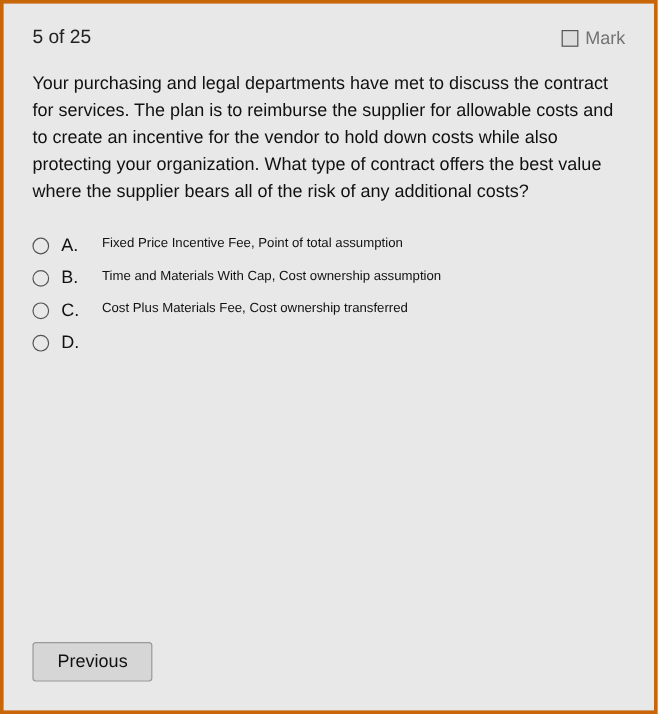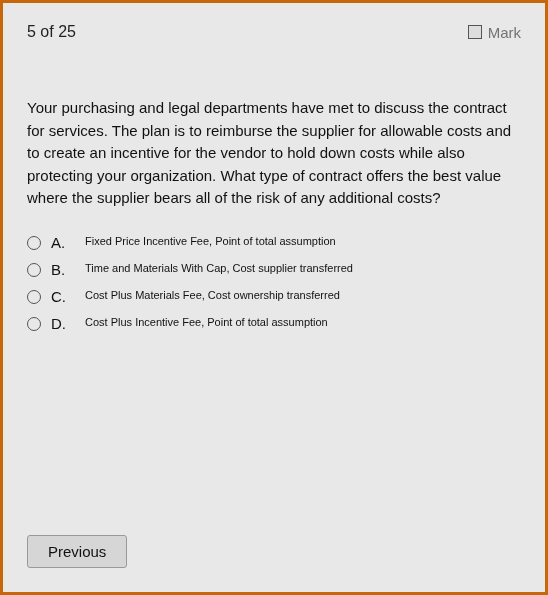--- a/index.html
+++ b/index.html
@@ -65,21 +65,20 @@
       font-size: 15px;
       color: #737373;
     }
 
     .question-text {
       font-size: 15px;
       line-height: 1.5;
       color: #111;
       margin-bottom: 24px;
       flex-shrink: 0;
-      margin-top: 38px;
     }
 
     .options-list {
       list-style: none;
       margin-bottom: 20px;
     }
 
     .option-item {
       display: flex;
       align-items: flex-start;
@@ -155,31 +154,30 @@
 
     <ul class="options-list">
       <li class="option-item">
         <span class="option-radio"></span>
         <span class="option-letter">A.</span>
         <span class="option-text">Fixed Price Incentive Fee, Point of total assumption</span>
       </li>
       <li class="option-item">
         <span class="option-radio"></span>
         <span class="option-letter">B.</span>
-        <span class="option-text">Time and Materials With Cap, Cost supplier transferred</span>
+        <span class="option-text">Time and Materials With Cap, Cost ownership assumption</span>
       </li>
       <li class="option-item">
         <span class="option-radio"></span>
         <span class="option-letter">C.</span>
         <span class="option-text">Cost Plus Materials Fee, Cost ownership transferred</span>
       </li>
       <li class="option-item">
         <span class="option-radio"></span>
         <span class="option-letter">D.</span>
-        <span class="option-text">Cost Plus Incentive Fee, Point of total assumption</span>
       </li>
     </ul>
 
     <div class="spacer"></div>
 
     <div class="footer-row">
       <button class="nav-button">Previous</button>
     </div>
   </div>
 </div>

